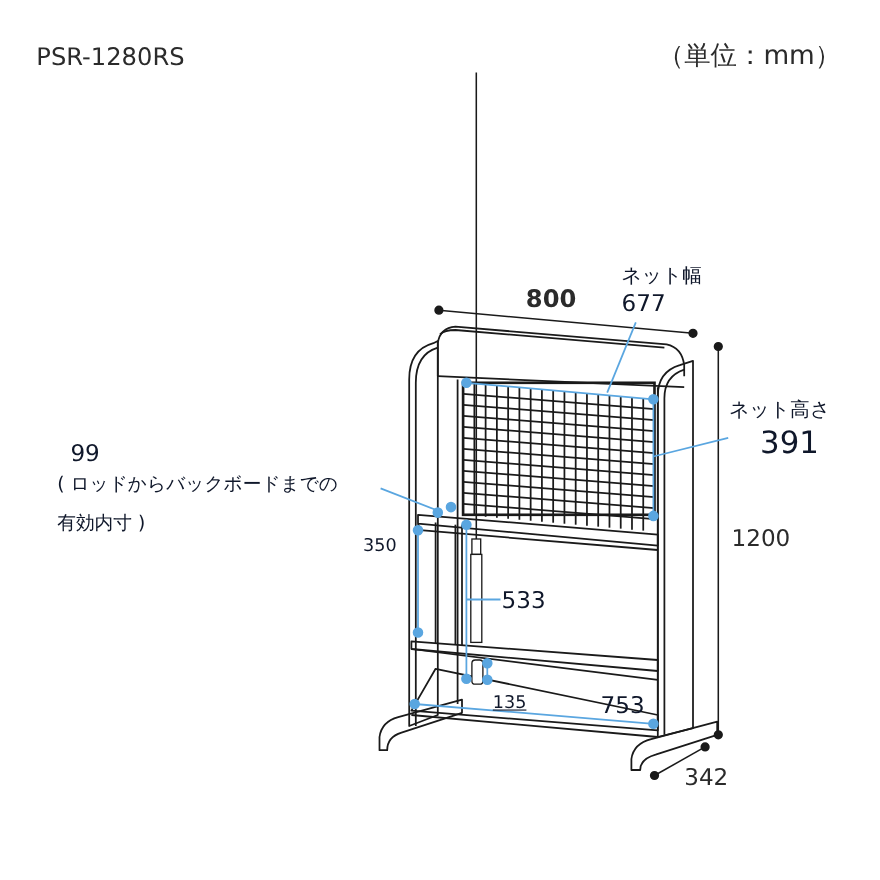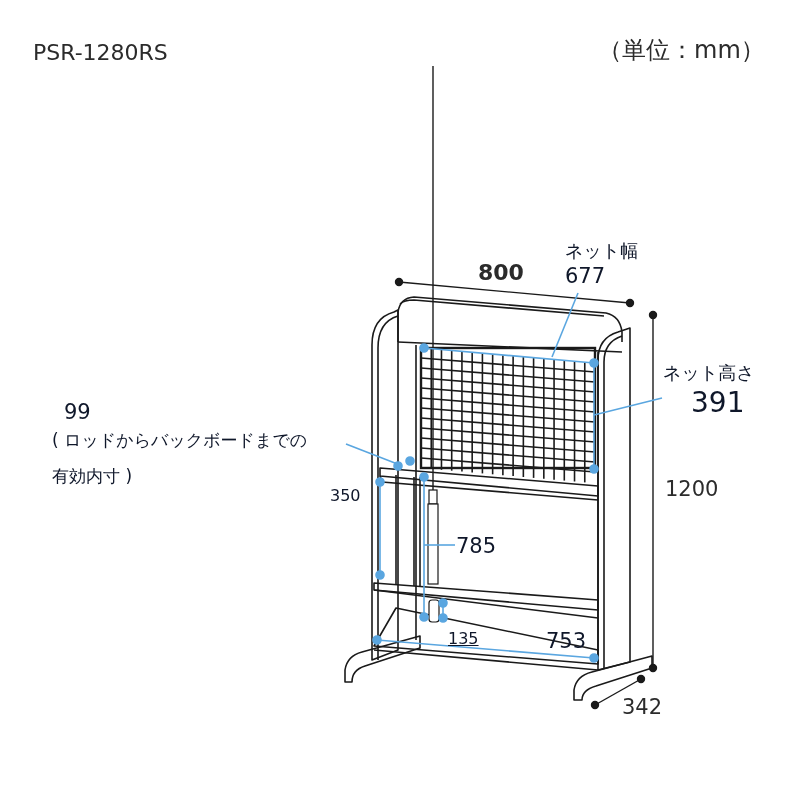--- a/index.html
+++ b/index.html
@@ -135,15 +135,15 @@
 <div class="lbl black" style="left:622px;top:697px;font-size:21px;">342</div>
 
 <div class="lbl blue" style="left:565px;top:242px;font-size:18px;">ネット幅</div>
 <div class="lbl blue" style="left:565px;top:266px;font-size:21px;">677</div>
 <div class="lbl blue" style="left:663px;top:364px;font-size:18px;">ネット高さ</div>
 <div class="lbl blue" style="left:663px;top:389px;font-size:28px;margin-left:28px;">391</div>
 <div class="lbl blue" style="left:64px;top:402px;font-size:21px;">99</div>
 <div class="lbl blue" style="left:52px;top:432px;font-size:17px;">( ロッドからバックボードまでの</div>
 <div class="lbl blue" style="left:52px;top:468px;font-size:17px;">有効内寸 )</div>
 <div class="lbl blue" style="left:330px;top:488px;font-size:16px;">350</div>
-<div class="lbl blue" style="left:456px;top:536px;font-size:21px;">785</div>
+<div class="lbl blue" style="left:456px;top:536px;font-size:21px;">533</div>
 <div class="lbl blue" style="left:448px;top:631px;font-size:16px;text-decoration:underline;">135</div>
 <div class="lbl blue" style="left:546px;top:631px;font-size:21px;text-align:right;">753</div>
 
 </body></html>

